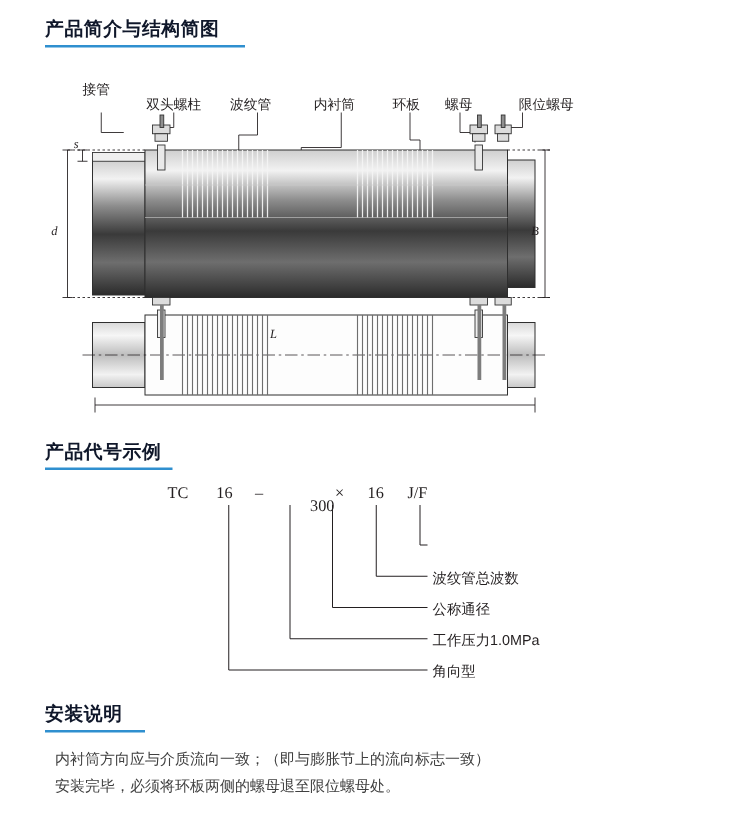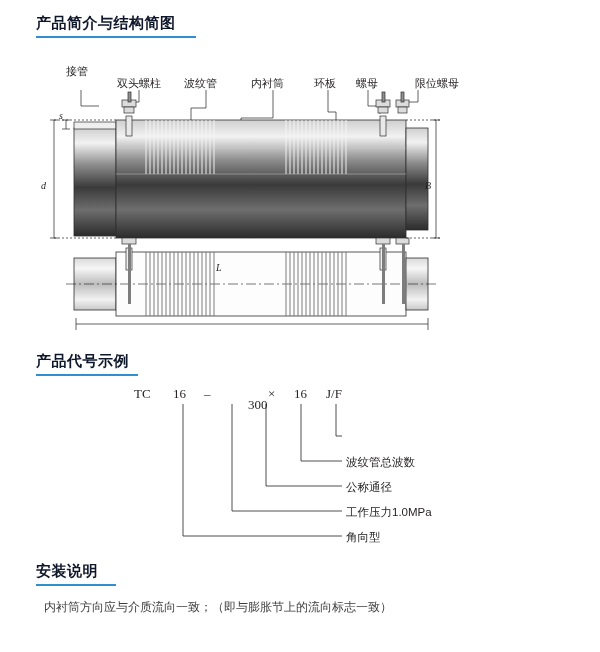--- a/index.html
+++ b/index.html
@@ -341,13 +341,14 @@
       <path d="M147,22 L147,154 L306,154"></path>
     </g>
   </svg>
 </div>
 
 <div class="section-title" id="title3">安装说明</div>
 <div class="underline-bar" id="bar3"></div>
 
 <div id="install">
   <p>内衬筒方向应与介质流向一致；（即与膨胀节上的流向标志一致）</p>
+  <p>安装完毕，必须将环板两侧的螺母退至限位螺母处。</p>
 </div>
 
 </body></html>

